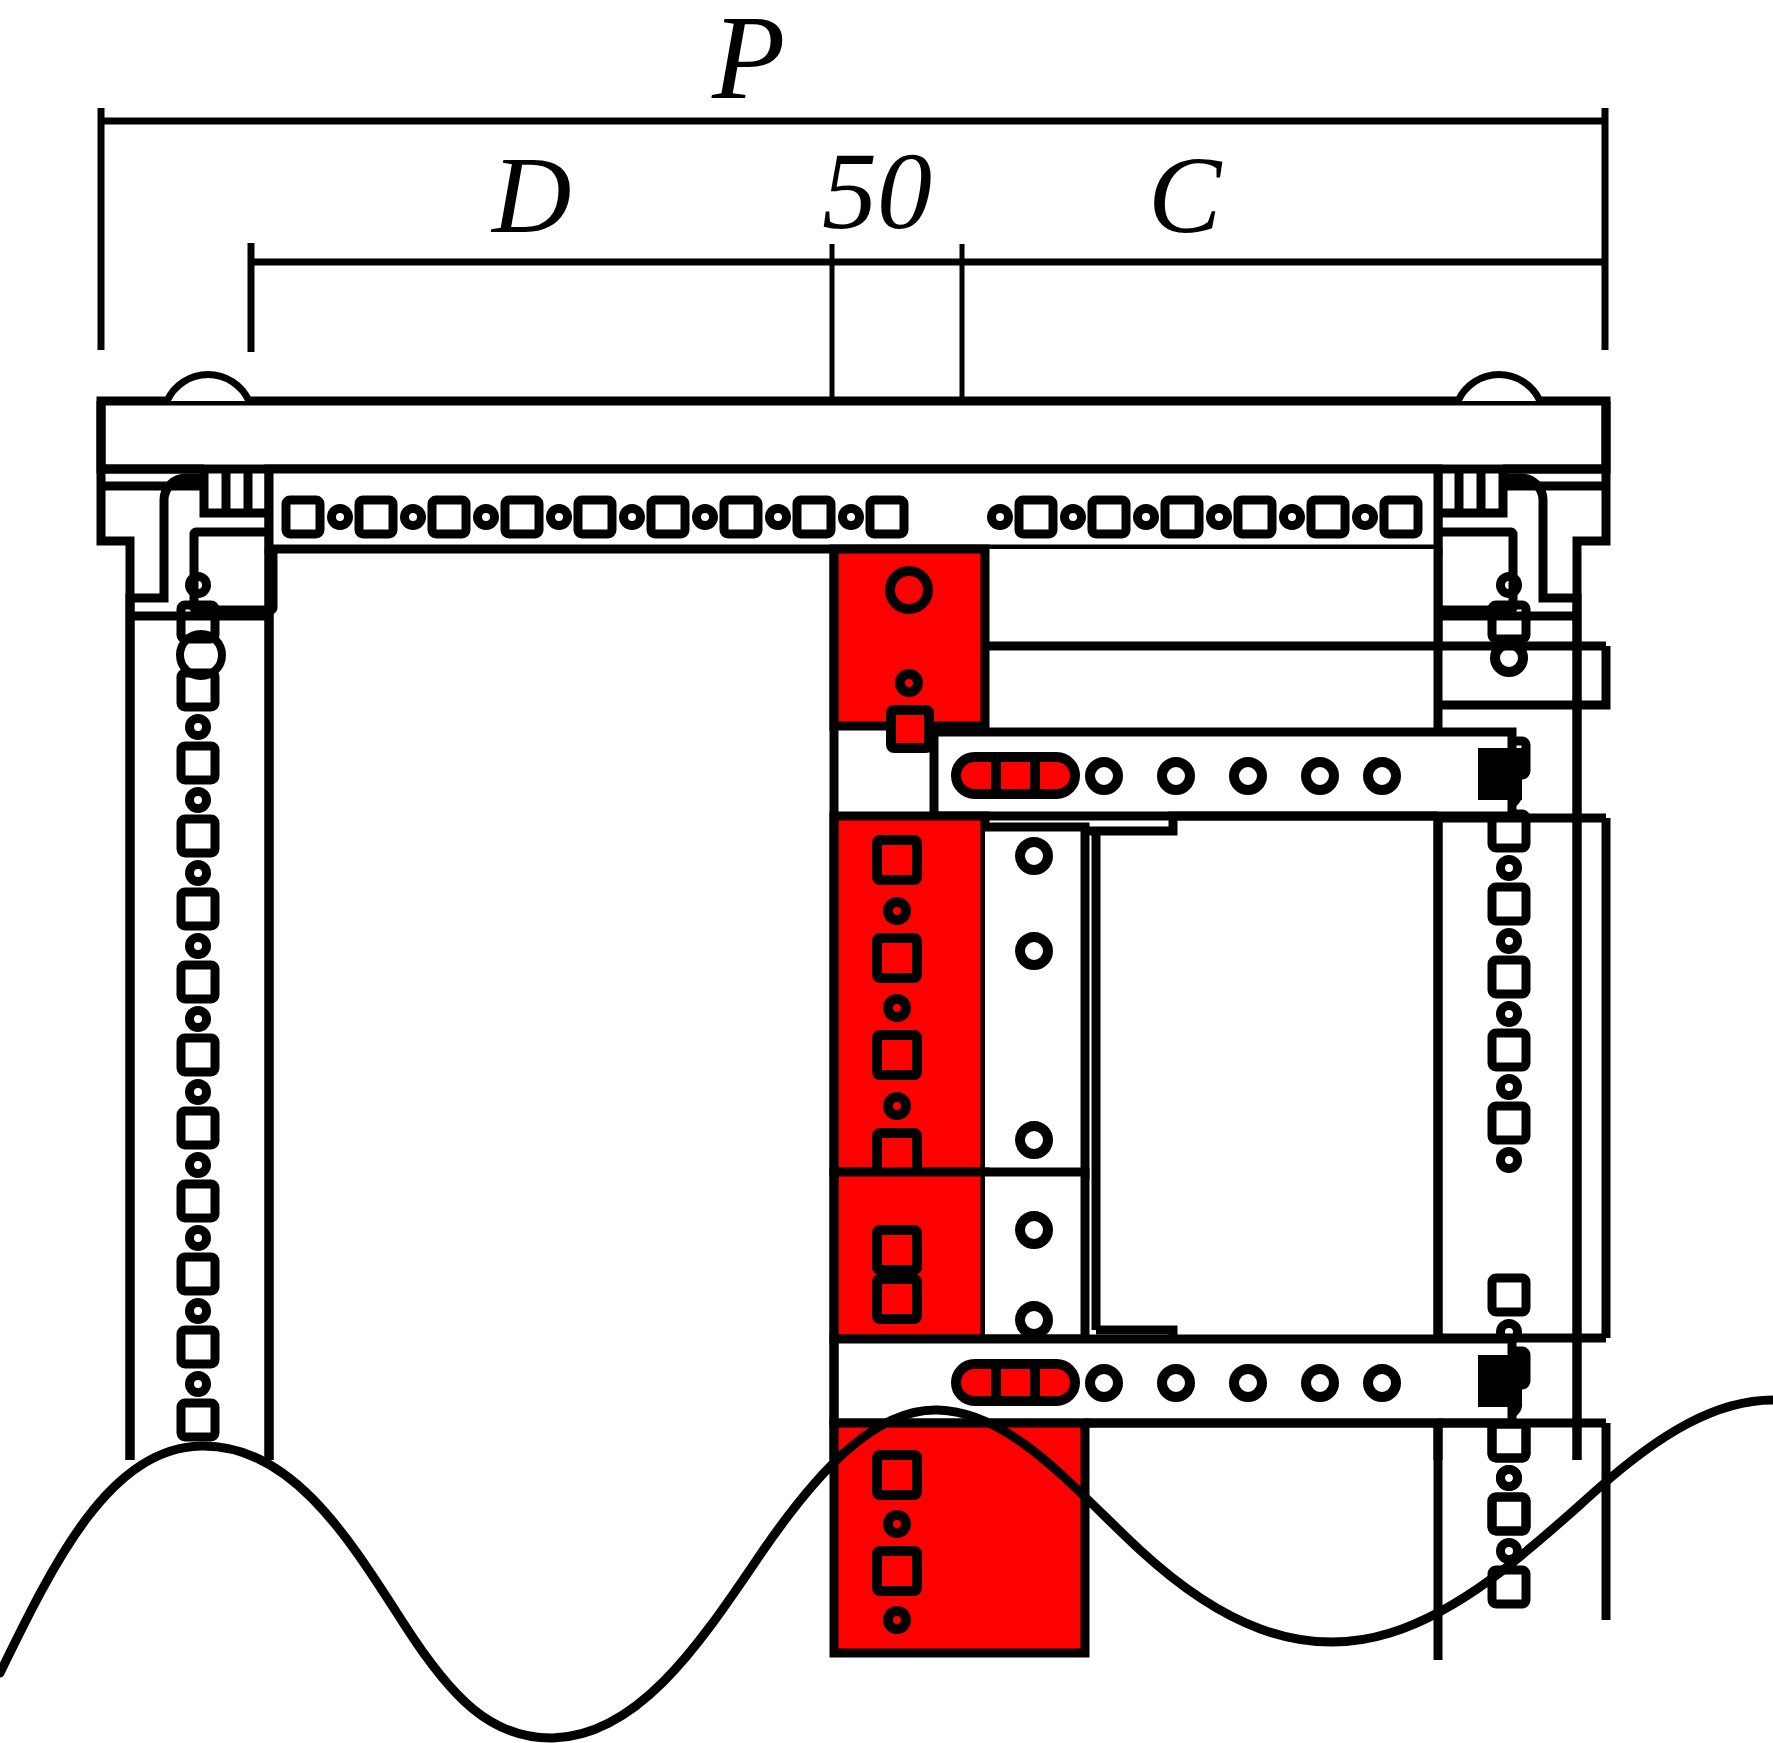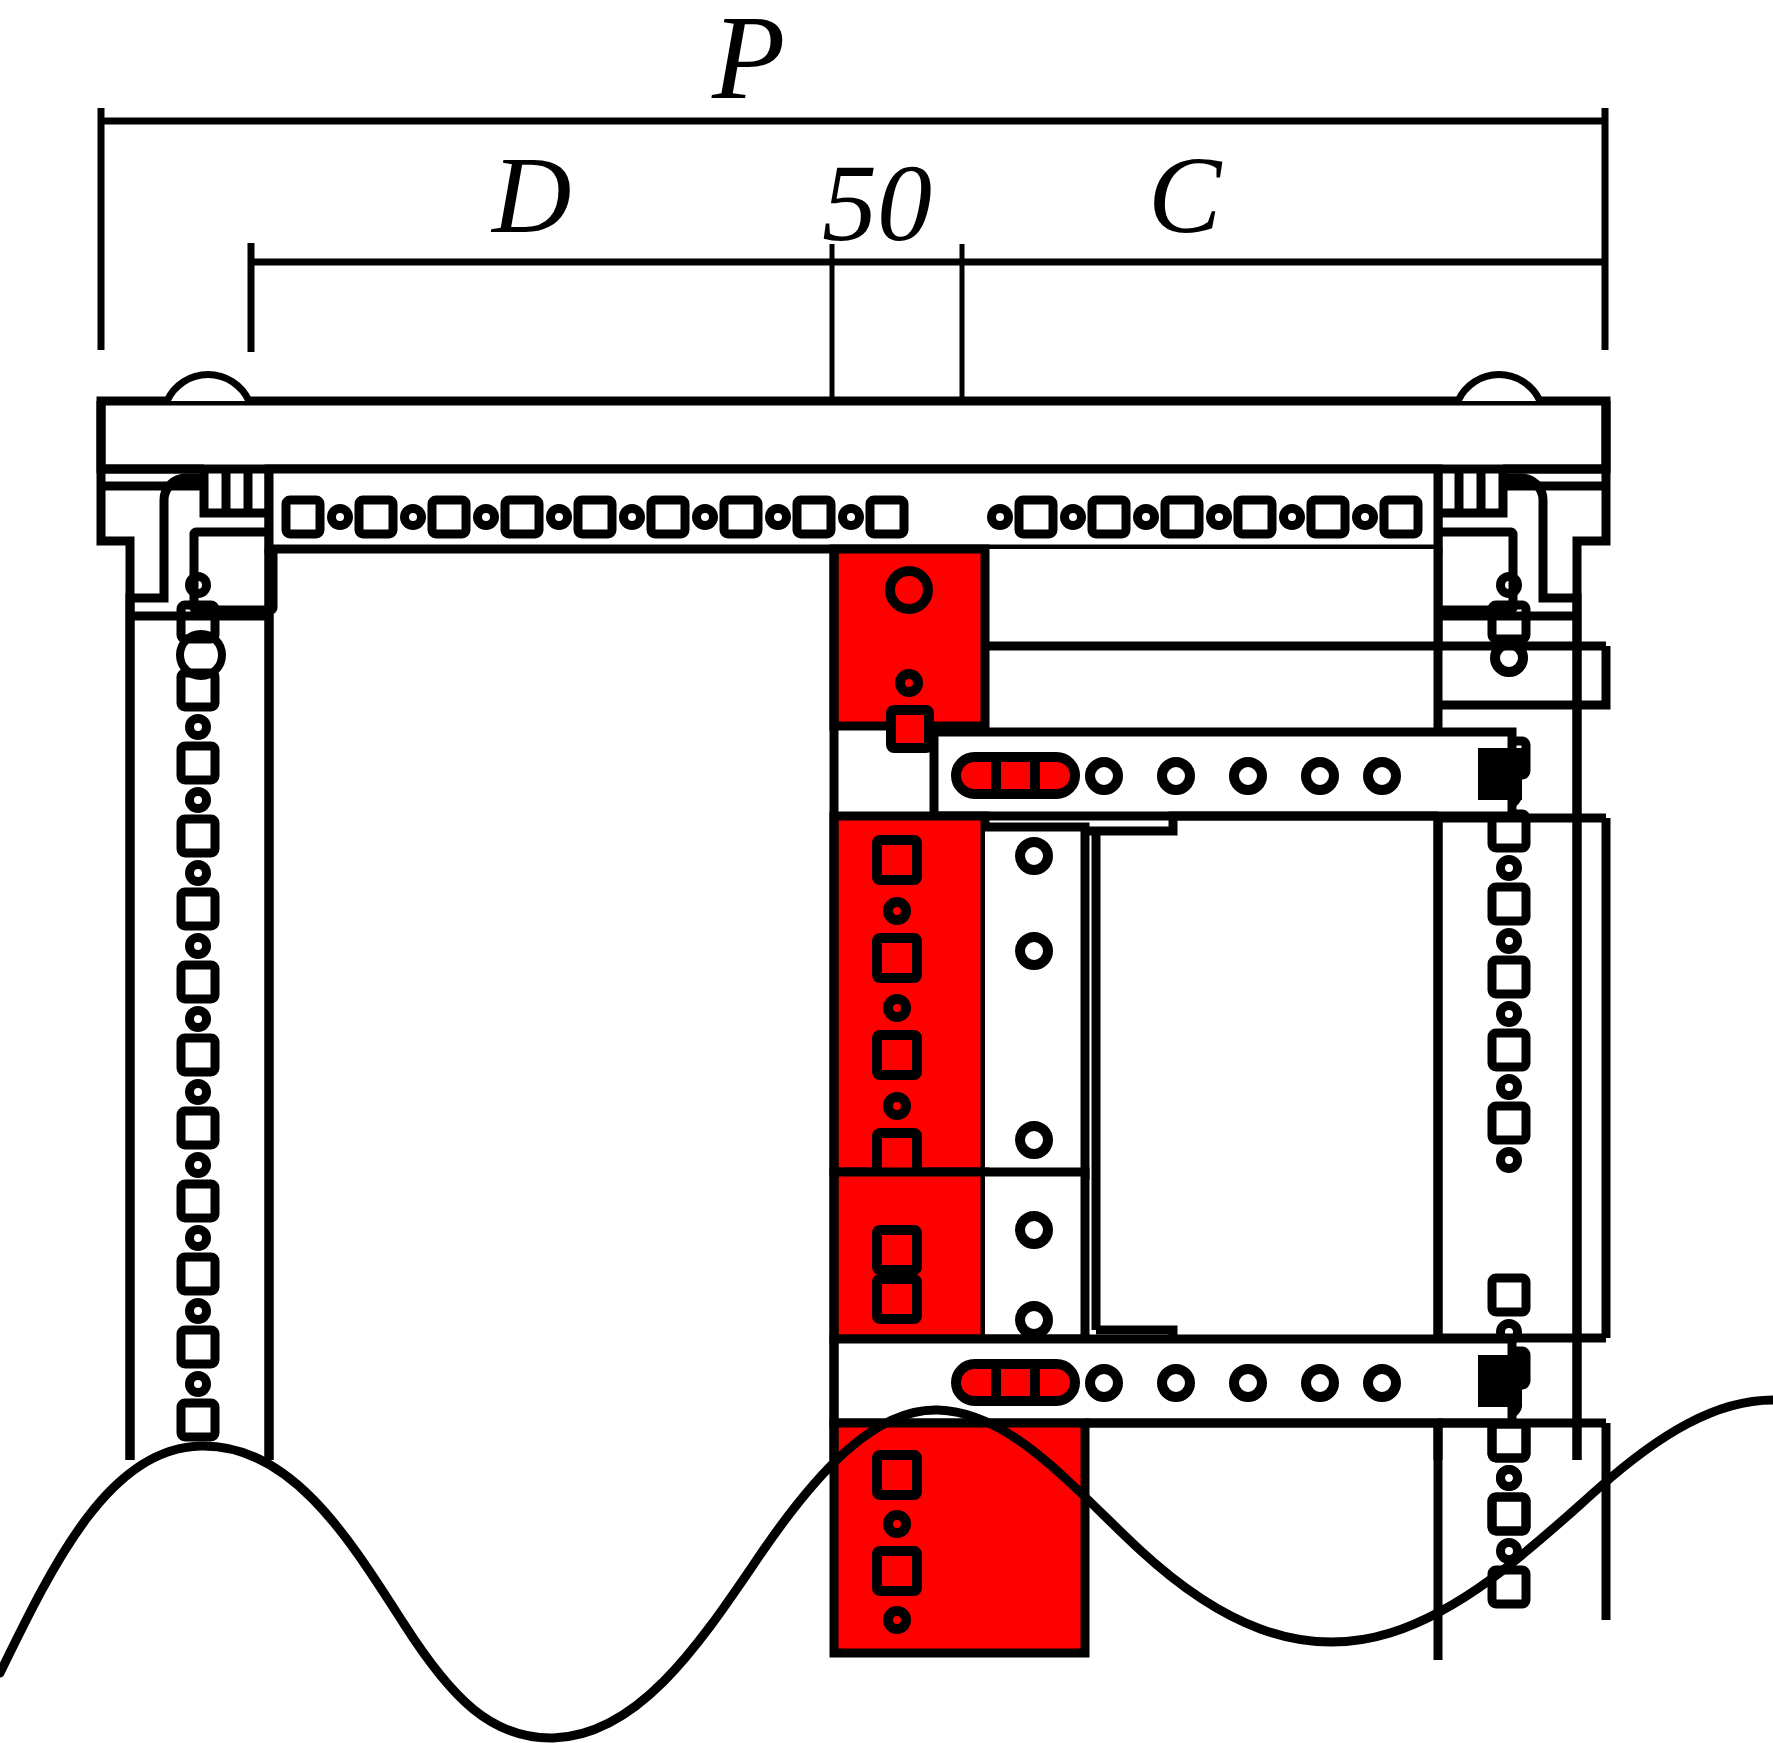--- a/index.html
+++ b/index.html
@@ -19,21 +19,21 @@
 </style>
 </head>
 <body>
 
 <div id="stage">
 
   <div class="dimlabel" style="left:712px;top:-2px;font-size:120px;">P</div>
 
   <div class="dimlabel" style="left:492px;top:140px;font-size:110px;">D</div>
 
-  <div class="dimlabel" style="left:822px;top:148px;font-size:110px;">50</div>
+  <div class="dimlabel" style="left:822px;top:136px;font-size:110px;">50</div>
 
   <div class="dimlabel" style="left:1148px;top:140px;font-size:110px;">C</div>
 
   <svg width="1773" height="1743" viewBox="0 0 1773 1743">
 
     <defs>
 
       <g id="sqHole">
         <rect x="-17" y="-17" width="34" height="34" rx="4" ry="4" fill="none" stroke="#000" stroke-width="9"></rect>
       </g>

